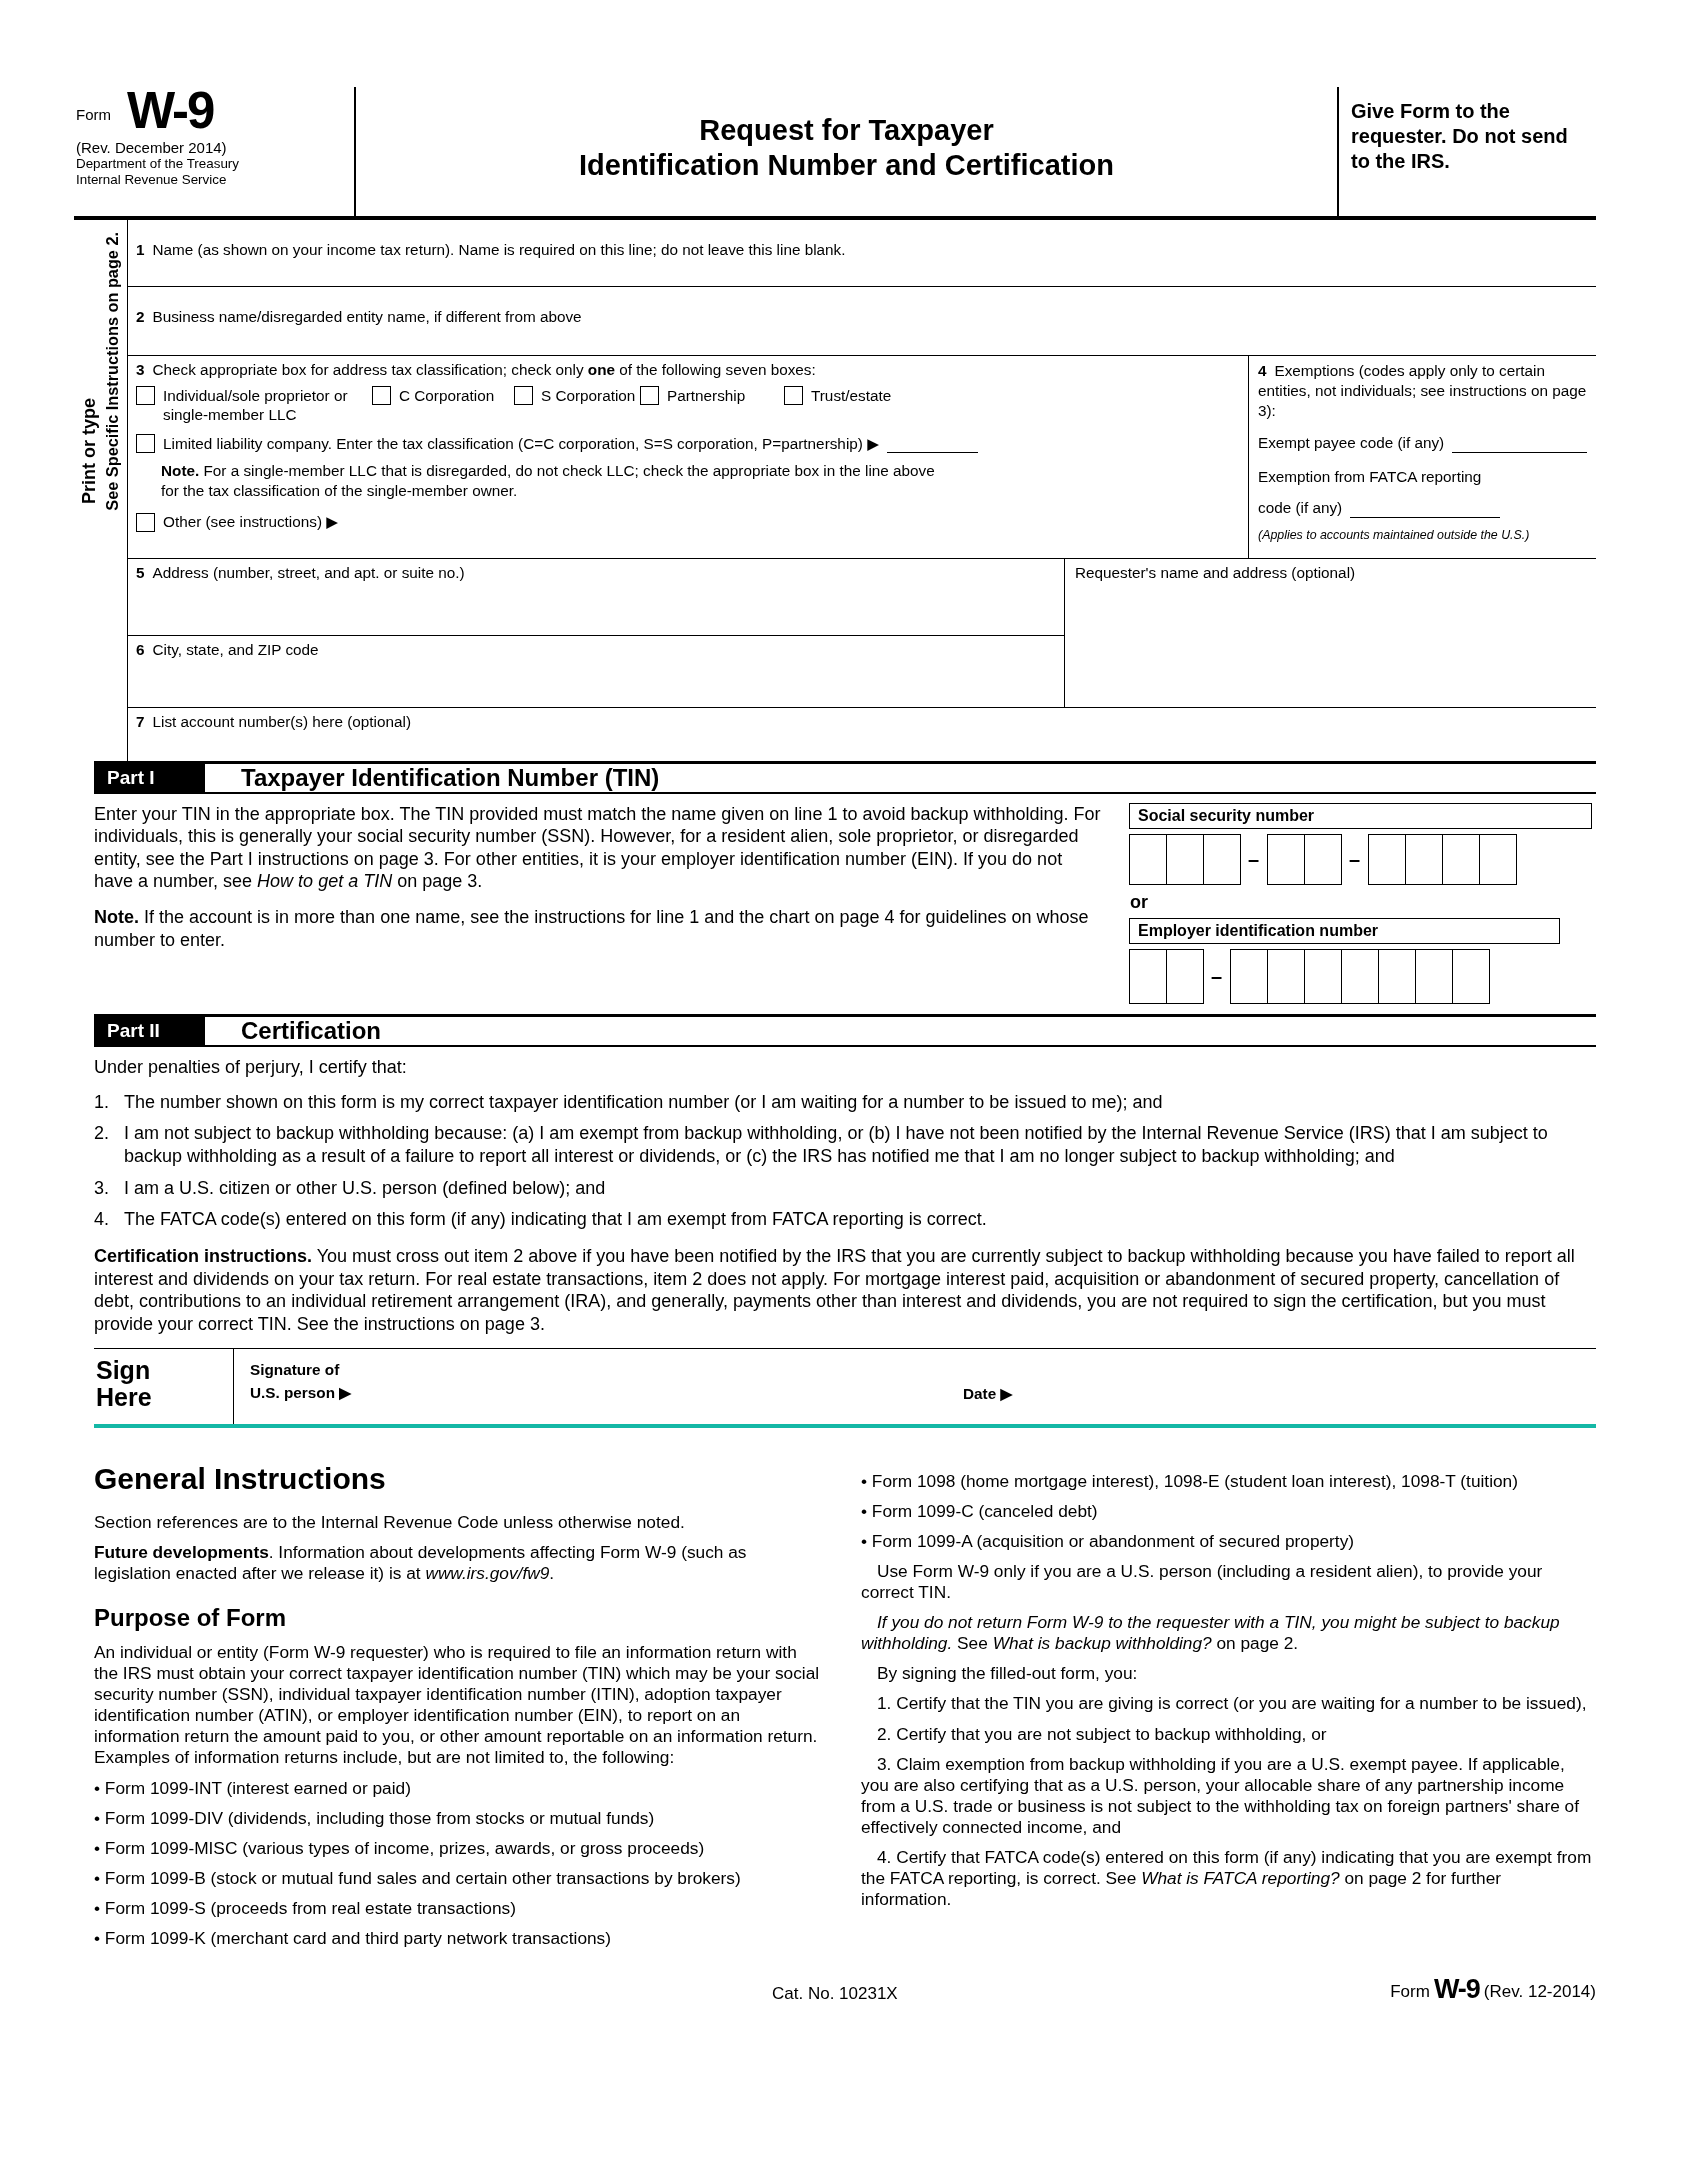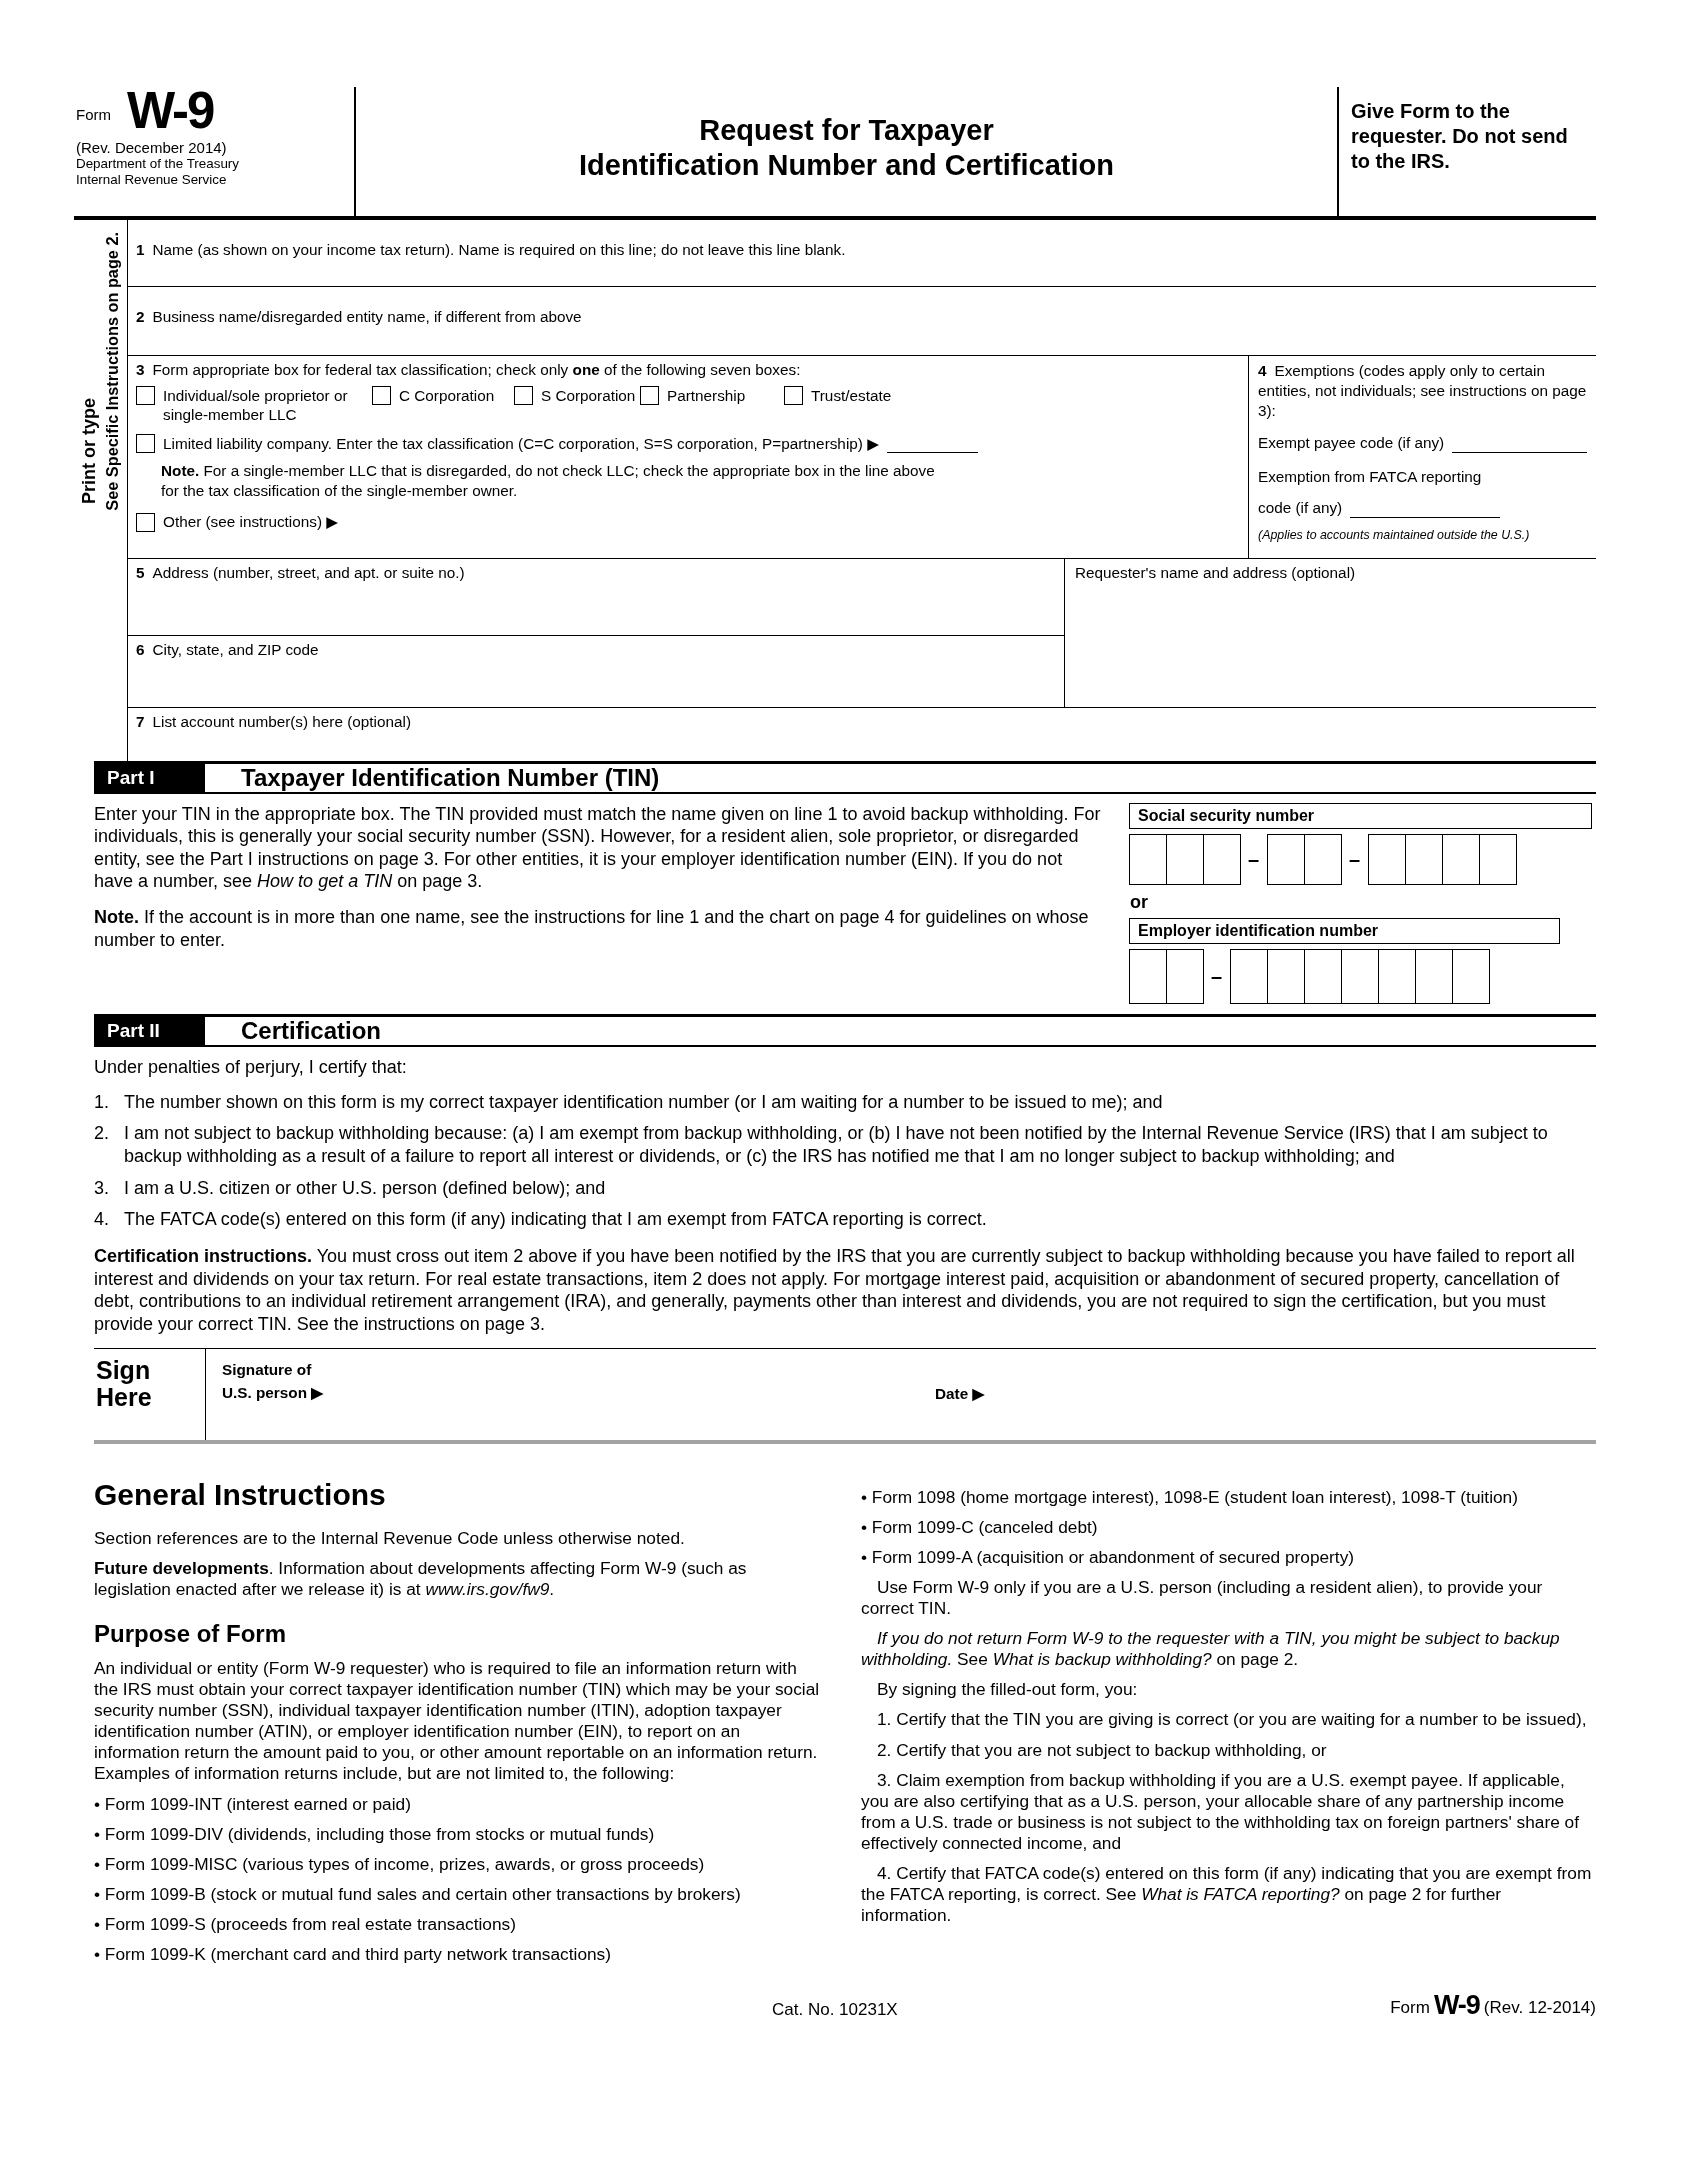--- a/index.html
+++ b/index.html
@@ -81,21 +81,21 @@
 
   
   .p2body{padding:9px 0 2px 0;font-size:18px;line-height:1.26;}
   .p2intro{margin-bottom:12px;}
   .cert-item{display:flex;margin:9px 0;}
   .ci-num{width:30px;flex:none;}
   .ci-text{flex:1;}
   .certins{margin-top:14px;margin-bottom:10px;}
 
   
-  .sign-row{display:flex;border-top:1px solid #000;border-bottom:4px solid #a3a3a3;height:96px;box-sizing:border-box;}
+  .sign-row{display:flex;border-top:1px solid #000;border-bottom:4px solid #14b8a6;height:80px;box-sizing:border-box;gap:28px;}
   .sign-here{width:111px;font-weight:bold;font-size:25px;line-height:1.1;padding:8px 0 0 2px;box-sizing:border-box;}
   .sign-right{flex:1;border-left:1px solid #000;display:flex;padding:10px 0 0 16px;box-sizing:border-box;}
   .sig-label{font-weight:bold;font-size:15.3px;line-height:1.5;}
   .sig-area{width:495px;}
   .date-wrap{margin-left:117px;margin-top:26px;font-weight:bold;font-size:15.3px;display:flex;}
   .date-area{flex:1;}
 
   
   .gi{display:flex;margin-top:34px;column-gap:36px;}
   .gi-left{width:731px;}
@@ -150,21 +150,21 @@
       </div>
 
       <div class="row r2">
         <span class="num">2</span><span class="lbl">Business name/disregarded entity name, if different from above</span>
         <div style="height:32px;"></div>
       </div>
 
       <div class="row3">
         <div class="row3-left">
           <div>
-            <span class="num">3</span><span>Form appropriate box for federal tax classification; check only </span><span class="b">one</span><span> of the following seven boxes:</span>
+            <span class="num">3</span><span>Check appropriate box for address tax classification; check only </span><span class="b">one</span><span> of the following seven boxes:</span>
           </div>
           <div class="cbrow">
             <div class="cbitem w1">
               <span class="cb"></span>
               <span style="max-width:198px;">Individual/sole proprietor or single-member LLC</span>
             </div>
             <div class="cbitem w2">
               <span class="cb"></span>
               <span>C Corporation</span>
             </div>

